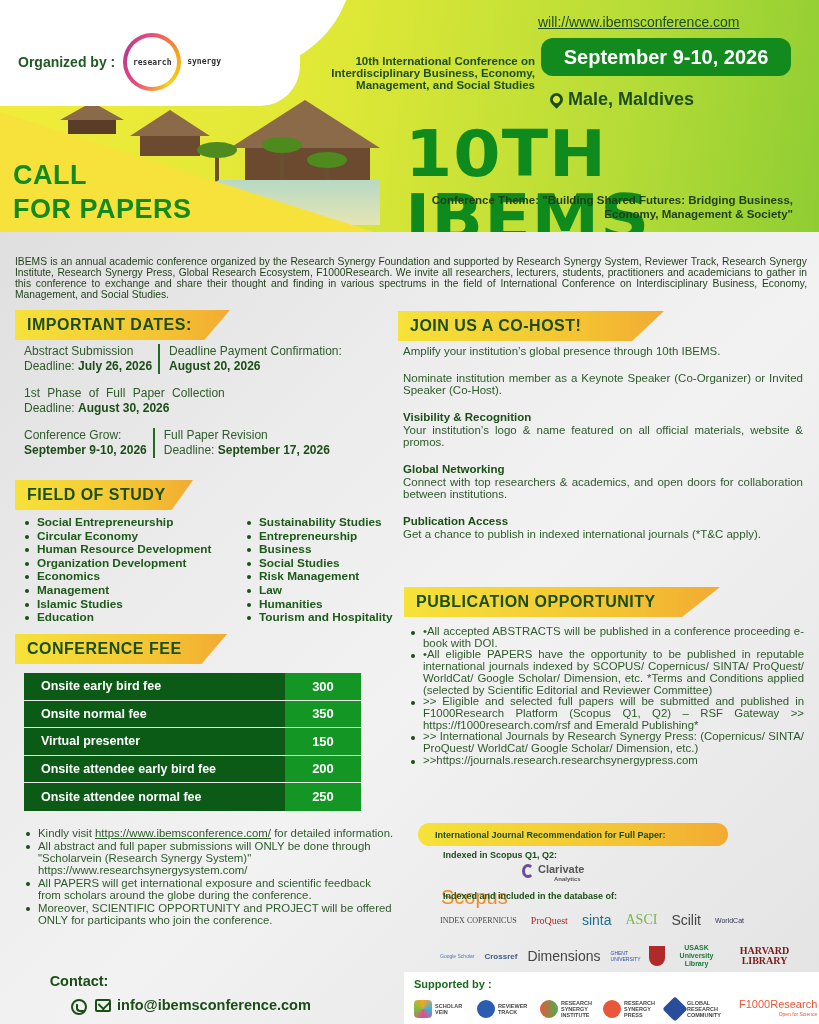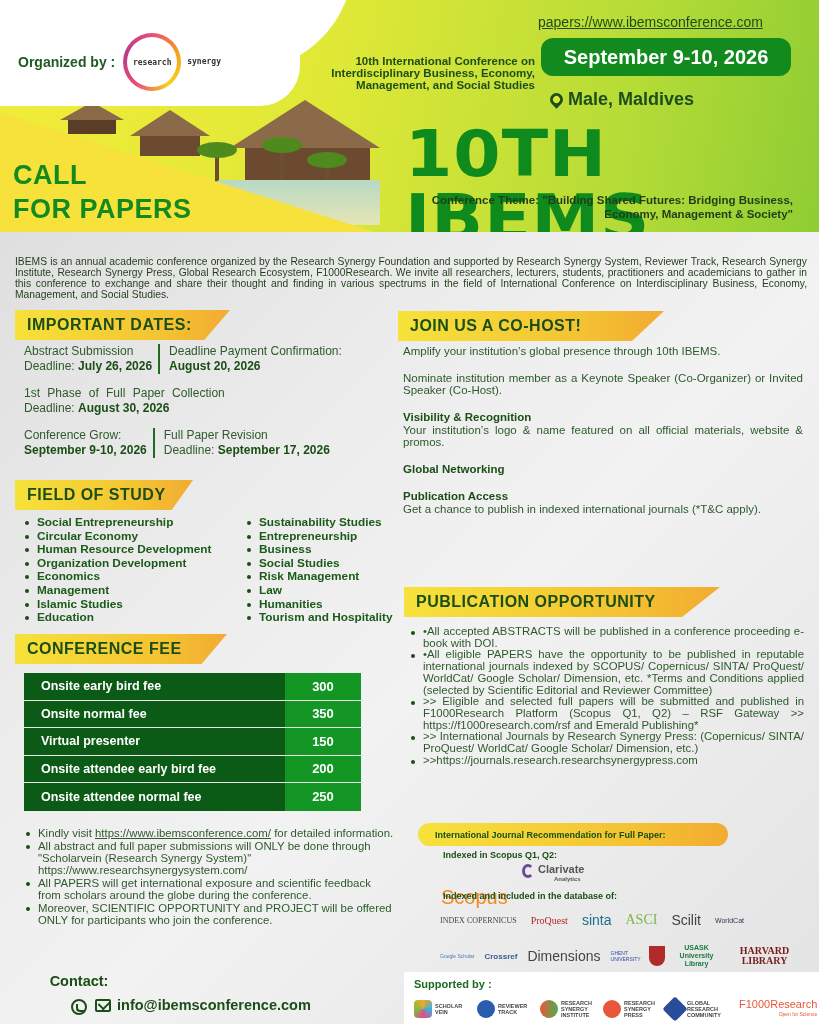--- a/index.html
+++ b/index.html
@@ -198,21 +198,21 @@
 
     <div class="organized">
       <span>Organized by :</span>
       <span class="rs-logo">
         <span class="t1">research</span>
         <span class="t2">synergy</span>
       </span>
     </div>
 
     <div class="conf-name">10th International Conference on Interdisciplinary Business, Economy, Management, and Social Studies</div>
-    <a class="website-top">papers://www.ibemsconference.com</a>
+    <a class="website-top">will://www.ibemsconference.com</a>
     <div class="date-pill">September 9-10, 2026</div>
     <div class="location">
       <span class="pin-icon"></span>
       <span>Male, Maldives</span>
     </div>
 
     <div class="cfp">
       <div>CALL</div>
       <div>FOR PAPERS</div>
     </div>
@@ -324,20 +324,21 @@
     <p class="lead">Amplify your institution’s global presence through 10th IBEMS.</p>
     <div class="block">
       <p>Nominate institution member as a Keynote Speaker (Co-Organizer) or Invited Speaker (Co-Host).</p>
     </div>
     <div class="block">
       <h4>Visibility &amp; Recognition</h4>
       <p>Your institution’s logo &amp; name featured on all official materials, website &amp; promos.</p>
     </div>
     <div class="block">
       <h4>Global Networking</h4>
+      <p>Connect with top researchers &amp; academics, and open doors for collaboration between institutions.</p>
     </div>
     <div class="block">
       <h4>Publication Access</h4>
       <p>Get a chance to publish in indexed international journals (*T&amp;C apply).</p>
     </div>
   </div>
 
   <div class="banner" style="left:404px;top:587px;width:316px;">PUBLICATION OPPORTUNITY</div>
   <ul class="pubs">
     <li>•All accepted ABSTRACTS will be published in a conference proceeding e-book with DOI.</li>

